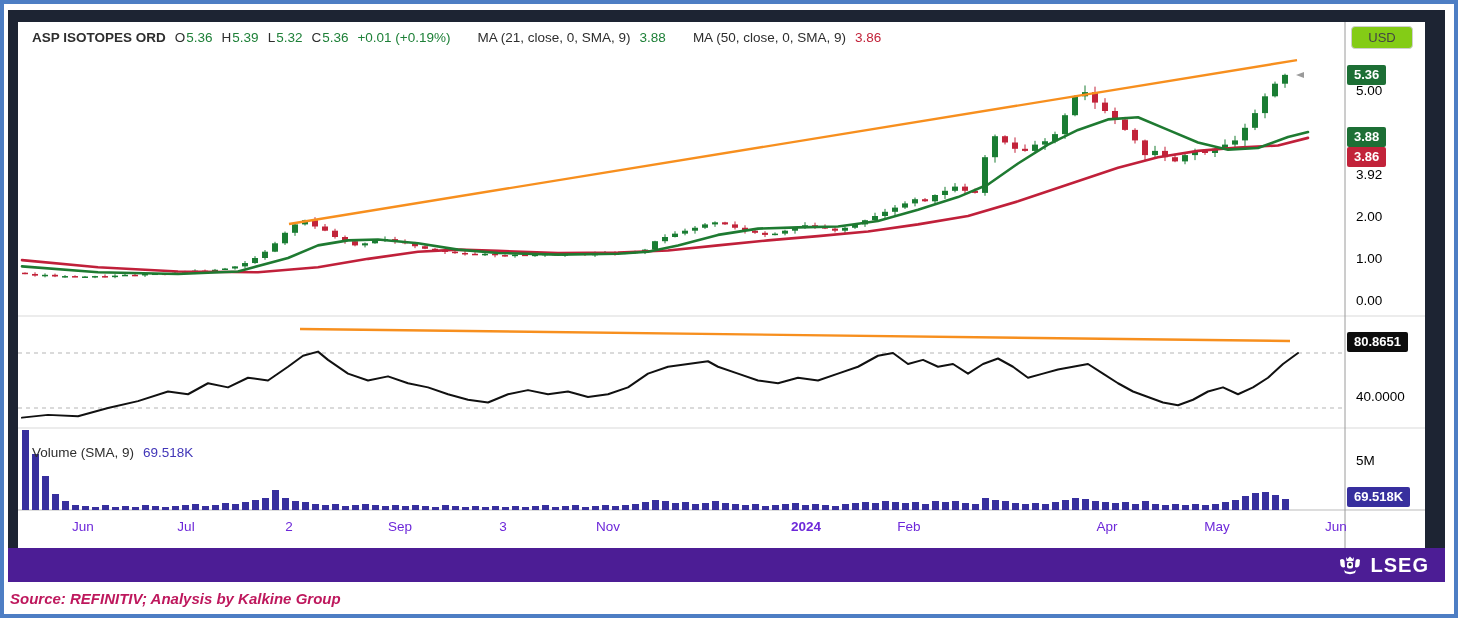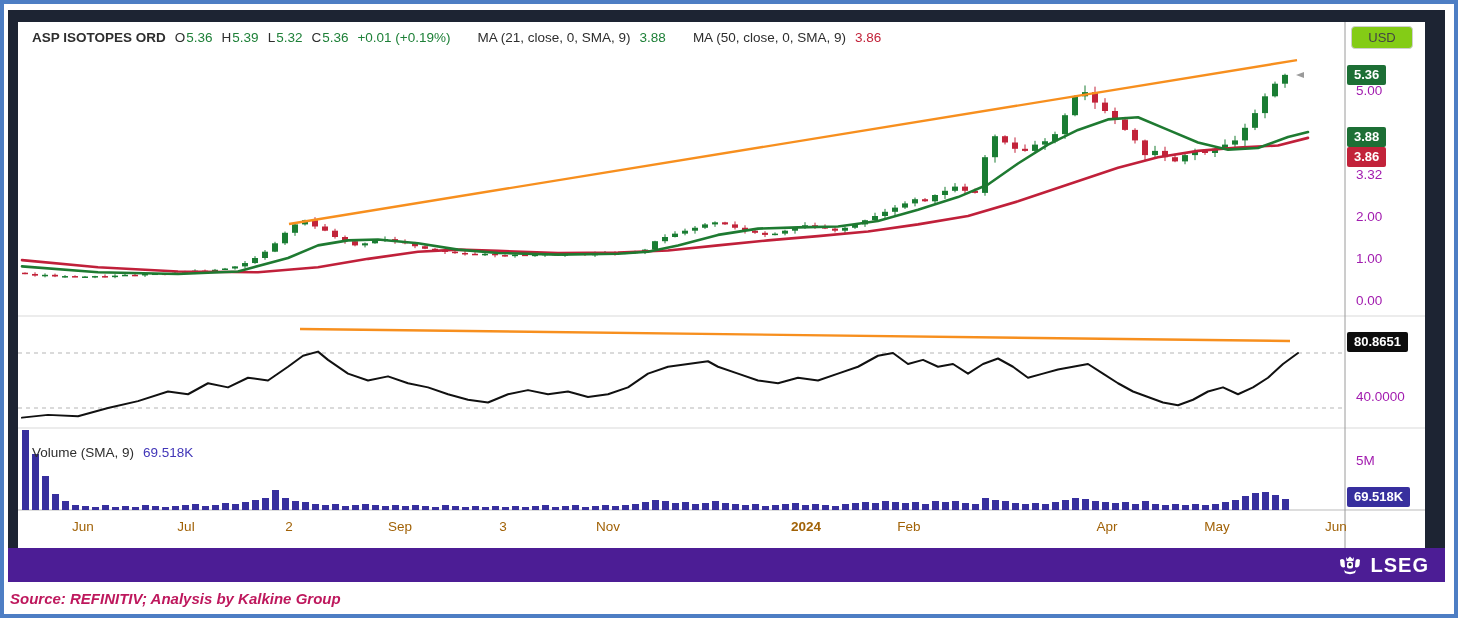--- a/index.html
+++ b/index.html
@@ -14,27 +14,27 @@
   .chart svg{position:absolute;left:0;top:0;}
   .legend-row{position:absolute;left:14px;white-space:nowrap;font-size:13.5px;line-height:16px;}
   .legend-row span{margin-right:9px;text-align:right;}
   .legend-row span.tight{margin-right:1px;}
   .usd-btn{
     position:absolute;left:1333px;top:4px;width:62px;height:23px;
     border:1px solid #cfcfcf;border-radius:4px;background:#84cc16;
     color:#444;font-size:13px;display:flex;align-items:center;justify-content:center;
     box-sizing:border-box;
   }
-  .axis-tick{position:absolute;left:1338px;color:#a21caf;font-size:13.5px;transform:translateY(-50%);}
+  .axis-tick{position:absolute;left:1338px;color:#000000;font-size:13.5px;transform:translateY(-50%);}
   .axis-badge{
     position:absolute;left:1329px;transform:translateY(-50%);
     color:#fff;font-size:13px;font-weight:bold;
     padding:2px 7px 3px 7px;border-radius:2px;white-space:nowrap;
   }
-  .x-label{position:absolute;transform:translateX(-50%);color:#a16207;font-size:13.5px;top:497px;}
+  .x-label{position:absolute;transform:translateX(-50%);color:#6d28d9;font-size:13.5px;top:497px;}
   .lseg-bar{
     position:absolute;left:0;top:538px;width:100%;height:34px;
     display:flex;align-items:center;justify-content:flex-end;
     padding-right:16px;box-sizing:border-box;background:#4c1d95;
   }
   .lseg-text{color:#fff;font-size:20px;font-weight:bold;letter-spacing:1px;margin-left:8px;}
   .source-strip{
     position:absolute;left:6px;top:580px;height:28px;display:flex;align-items:center;
     font-size:15px;font-weight:bold;font-style:italic;color:#be185d;
   }
@@ -440,21 +440,21 @@
         <line x1="282" y1="306.9375" x2="1272" y2="319.0375" stroke="#f78f1e" stroke-width="2.4"></line>
       </svg>
 
     <div class="legend-row" id="legend-main" style="top:8px"><span style="color: rgb(46, 46, 46); font-weight: 600;">ASP ISOTOPES ORD</span><span class="tight" style="color: rgb(46, 46, 46);">O</span><span style="color: rgb(30, 128, 56);">5.36</span><span class="tight" style="color: rgb(46, 46, 46);">H</span><span style="color: rgb(30, 128, 56);">5.39</span><span class="tight" style="color: rgb(46, 46, 46);">L</span><span style="color: rgb(30, 128, 56);">5.32</span><span class="tight" style="color: rgb(46, 46, 46);">C</span><span style="color: rgb(30, 128, 56);">5.36</span><span style="color: rgb(30, 128, 56);">+0.01 (+0.19%)</span><span style="color: rgb(46, 46, 46); margin-left: 18px;">MA (21, close, 0, SMA, 9)</span><span style="color: rgb(30, 128, 56);">3.88</span><span style="color: rgb(46, 46, 46); margin-left: 18px;">MA (50, close, 0, SMA, 9)</span><span style="color: rgb(194, 35, 58);">3.86</span></div>
     <div class="legend-row" id="legend-vol" style="top:423px"><span style="color: rgb(46, 46, 46);">Volume (SMA, 9)</span><span style="color: rgb(65, 54, 184);">69.518K</span></div>
 
     <div class="usd-btn">USD</div>
 
     <div id="gutter">
         <div class="axis-tick" style="top: 68px;">5.00</div>
-        <div class="axis-tick" style="top: 152px;">3.32</div>
+        <div class="axis-tick" style="top: 152px;">3.92</div>
         <div class="axis-tick" style="top: 194px;">2.00</div>
         <div class="axis-tick" style="top: 236px;">1.00</div>
         <div class="axis-tick" style="top: 278px;">0.00</div>
         <div class="axis-badge" style="top: 52.88px; background: rgb(29, 111, 53);">5.36</div>
         <div class="axis-badge" style="top: 115.04px; background: rgb(29, 111, 53);">3.88</div>
         <div class="axis-badge" style="top: 135.04px; background: rgb(194, 35, 58);">3.86</div>
         <div class="axis-badge" style="top: 320px; background: rgb(13, 13, 13);">80.8651</div>
         <div class="axis-tick" style="top: 374px;">40.0000</div>
         <div class="axis-tick" style="top: 438px;">5M</div>
         <div class="axis-badge" style="top: 475px; background: rgb(55, 47, 158);">69.518K</div>

